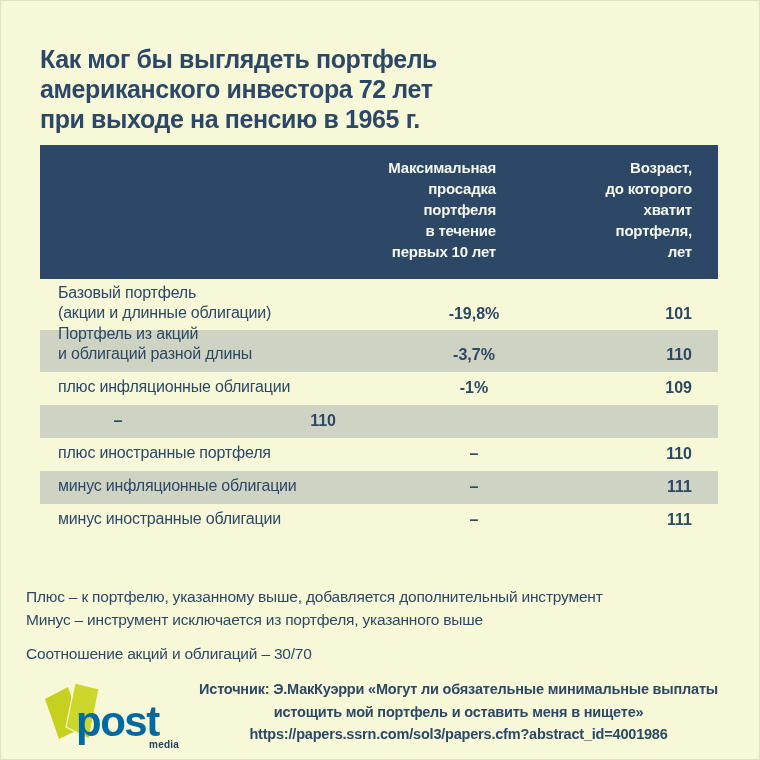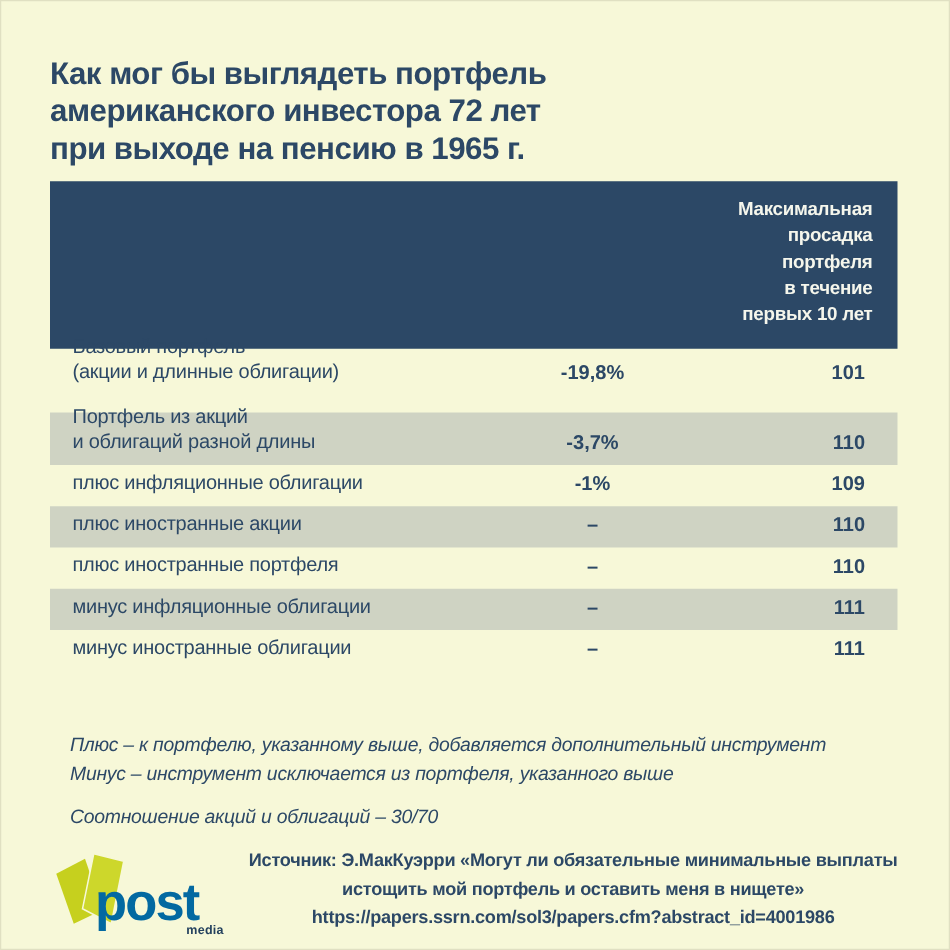--- a/index.html
+++ b/index.html
@@ -29,35 +29,35 @@
   .h-cell {
     display:flex; align-items:flex-end; justify-content:flex-end;
     padding-bottom:17px; text-align:right;
     font-size:15px; font-weight:700; line-height:21px;
     letter-spacing:-0.2px; white-space:pre-line;
   }
   .h-drawdown { width:156px; padding-right:20px; }
   .h-age { width:166px; padding-right:26px; }
 
   .row { display:flex; align-items:flex-end; height:33px; padding-bottom:8px; }
-  .tbody .row:nth-child(1) { height:51px; padding-bottom:22px; }
+  .tbody .row:nth-child(1) { height:51px; padding-bottom:7px; }
   .tbody .row:nth-child(2) { height:42px; }
   .row.shaded { background:#cfd3c3; }
   .cell-label {
     flex:1; padding-left:18px;
     font-size:16px; line-height:20px; letter-spacing:-0.2px;
     white-space:pre-line;
   }
   .cell-drawdown { width:156px; text-align:center; font-size:16px; font-weight:700;margin-top:44px; }
   .cell-age { width:166px; padding-right:26px; text-align:right; font-size:16px; font-weight:700;margin-top:12px; }
 
   
   .notes {
-    position:absolute; left:56px; top:585px;
-    font-size:15.5px; font-style:italic; line-height:23px;
+    position:absolute; left:26px; top:585px;
+    font-size:15.5px; line-height:23px;
     letter-spacing:-0.2px;
   }
   .notes .plus-minus { white-space:pre-line; }
   .notes .ratio { margin-top:11px; }
 
   
   .logo { position:absolute; left:42px; top:681px; width:160px; height:72px; }
   .logo svg { position:absolute; left:0; top:0; }
   .logo .post {
     position:absolute; left:34px; top:23px;
@@ -86,41 +86,45 @@
 при выходе на пенсию в 1965 г.</div>
 
   <div class="table">
     <div class="thead">
       <div class="h-spacer"></div>
       <div class="h-cell h-drawdown">Максимальная
 просадка
 портфеля
 в течение
 первых 10 лет</div>
+      <div class="h-cell h-age">Возраст,
+до которого
+хватит
+портфеля,
+лет</div>
     </div>
     <div class="tbody">
       <div class="row">
         <div class="cell-label">Базовый портфель
 (акции и длинные облигации)</div>
         <div class="cell-drawdown">-19,8%</div>
         <div class="cell-age">101</div>
       </div>
       <div class="row shaded">
         <div class="cell-label">Портфель из акций
 и облигаций разной длины</div>
         <div class="cell-drawdown">-3,7%</div>
         <div class="cell-age">110</div>
       </div>
       <div class="row">
         <div class="cell-label">плюс инфляционные облигации</div>
         <div class="cell-drawdown">-1%</div>
         <div class="cell-age">109</div>
       </div>
       <div class="row shaded">
-        <div class="cell-label">плюс иностранные акции</div>
         <div class="cell-drawdown">–</div>
         <div class="cell-age">110</div>
       </div>
       <div class="row">
         <div class="cell-label">плюс иностранные портфеля</div>
         <div class="cell-drawdown">–</div>
         <div class="cell-age">110</div>
       </div>
       <div class="row shaded">
         <div class="cell-label">минус инфляционные облигации</div>

